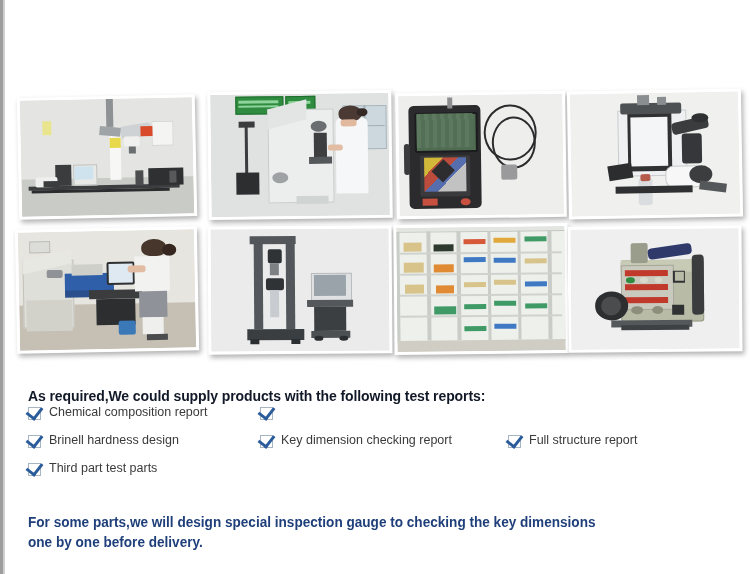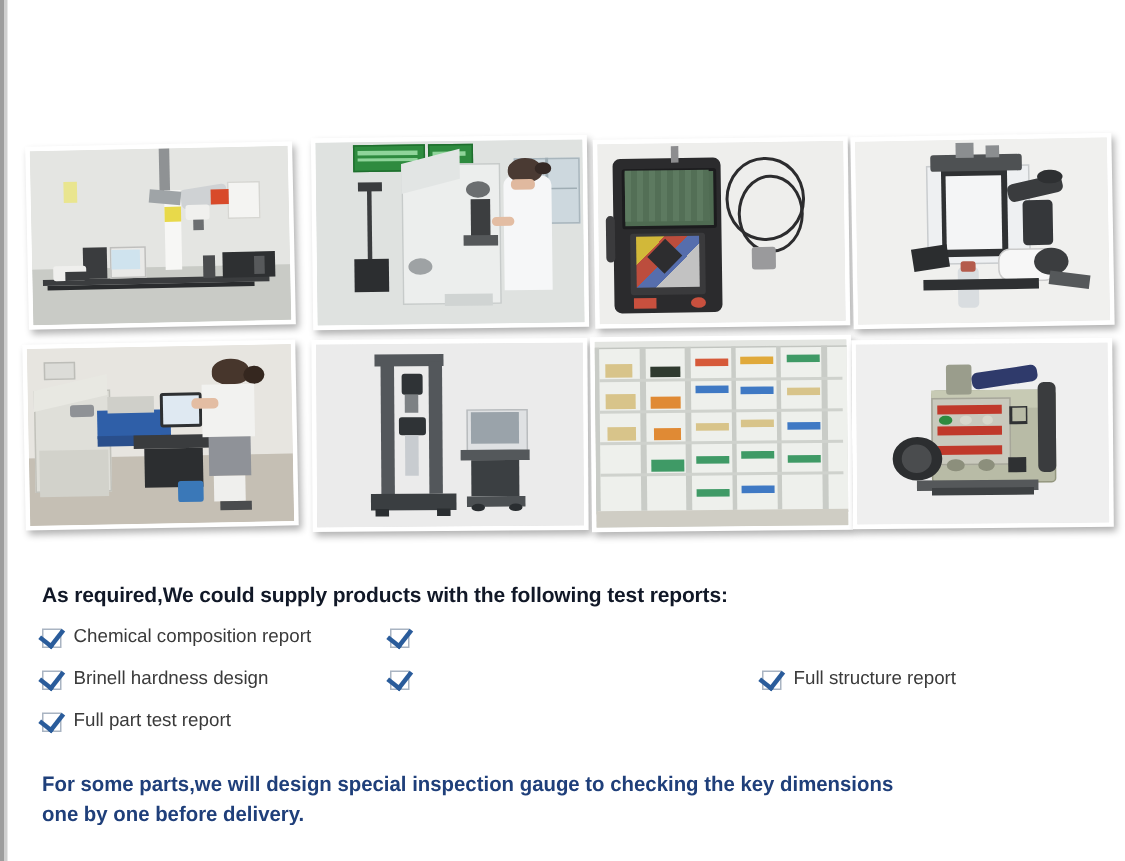--- a/index.html
+++ b/index.html
@@ -78,21 +78,21 @@
   .s7{background:linear-gradient(180deg,#e9eae7 0%,#d9dbd7 100%);}
   
   .s8{background:linear-gradient(180deg,#f1f1f1 0%,#e4e4e4 100%);}
 
   
   .lead{
     position:absolute;left:28px;top:388px;width:690px;
     font-size:14px;font-weight:bold;color:#111827;letter-spacing:-.1px;
     white-space:nowrap;
   }
-  .checks{position:absolute;left:28px;top:416px;width:700px;}
+  .checks{position:absolute;left:28px;top:404px;width:700px;}
   .crow{position:relative;height:28px;}
   .citem{position:absolute;display:flex;align-items:flex-start;white-space:nowrap;}
   .col1{left:0px;} .col2{left:232px;} .col3{left:480px;}
   .cbox{
     position:relative;width:11px;height:11px;margin-top:3px;margin-right:8px;
     border:1px solid #a9b4c2;background:#ffffff;flex:0 0 auto;
   }
   .cbox::after{
     content:"";position:absolute;left:0px;top:-4px;width:8px;height:12px;
     border-right:3px solid #2a5c9b;border-bottom:3px solid #2a5c9b;
@@ -364,31 +364,32 @@
       </div>
     </div>
 
     <div class="crow">
       <div class="citem col1">
         <span class="cbox"></span>
         <span class="clabel">Brinell hardness design</span>
       </div>
       <div class="citem col2">
         <span class="cbox"></span>
+        <span class="clabel">Key dimension checking report</span>
       </div>
       <div class="citem col3">
         <span class="cbox"></span>
         <span class="clabel">Full structure report</span>
       </div>
     </div>
 
     <div class="crow">
       <div class="citem col1">
         <span class="cbox"></span>
-        <span class="clabel">Full part test report</span>
+        <span class="clabel">Third part test parts</span>
       </div>
     </div>
 
   </div>
 
   <div class="note">
     <div>For some parts,we will design special inspection gauge to checking the key dimensions</div>
     <div>one by one before delivery.</div>
   </div>
 

